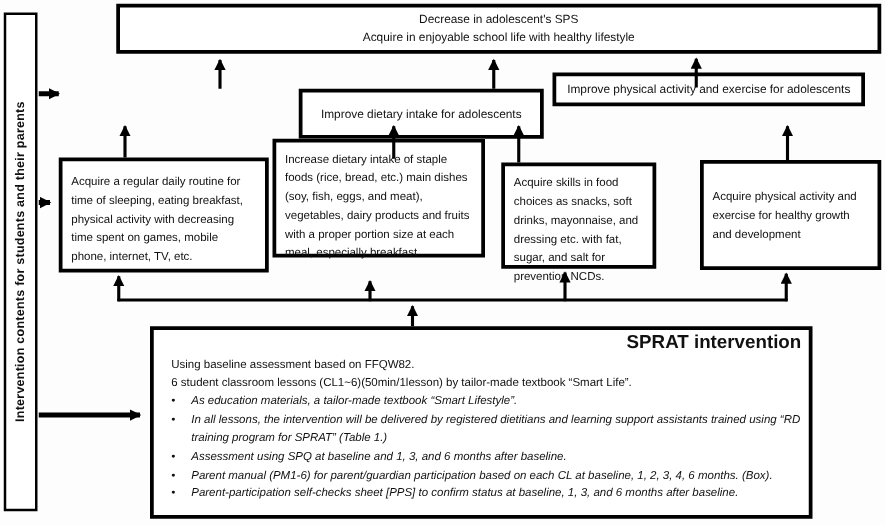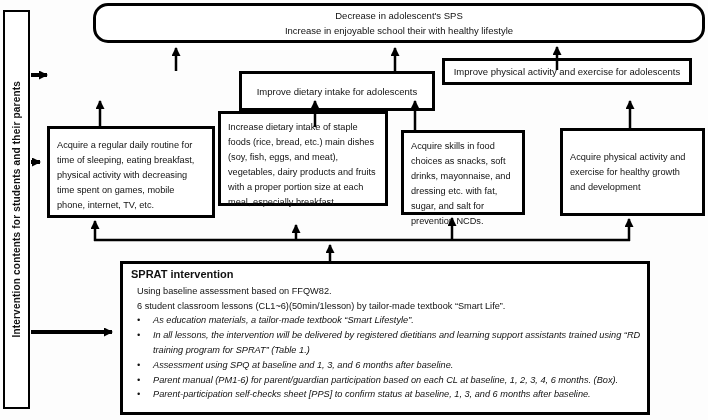--- a/index.html
+++ b/index.html
@@ -15,56 +15,56 @@
     background:#fff;border:2px solid #000;box-sizing:border-box;
     display:flex;align-items:center;justify-content:center;
   }
   .sidebar span{
     writing-mode:vertical-rl;transform:rotate(180deg);
     font-size:10px;font-weight:700;letter-spacing:0.2px;white-space:nowrap;
   }
   
   .goal{left:93px;top:3px;width:612px;height:40px;
     display:flex;flex-direction:column;align-items:center;justify-content:center;
-    text-align:center;font-size:9.5px;line-height:15px;border-radius:15px;}
+    text-align:center;font-size:9.5px;line-height:15px;}
   
   .outcome{display:flex;align-items:center;justify-content:center;
     text-align:center;font-size:9.5px;}
   .outcome1{left:55px;top:71px;width:179px;height:26px;}
   .outcome2{left:239px;top:71px;width:196px;height:40px;}
   .outcome3{left:442px;top:58px;width:250px;height:27px;}
   
   .objective{font-size:9.2px;line-height:15px;padding:6px 7px;}
   .objective1{left:47px;top:126px;width:168px;height:92px;padding-top:9px;}
   .objective2{left:218px;top:111px;width:170px;height:95px;}
   .objective3{left:401px;top:130px;width:124px;height:85px;}
   .objective4{left:560px;top:128px;width:145px;height:88px;
     display:flex;align-items:center;}
   
   .intervention{left:120px;top:261px;width:530px;height:154px;
     font-size:9.2px;line-height:14.8px;padding:3px 6px 2px 8px;}
-  .intervention .title{text-align:left;font-weight:700;font-size:11px;margin-bottom:2px;}
+  .intervention .title{text-align:right;font-weight:700;font-size:15px;margin-bottom:2px;}
   .intervention .intro{margin-left:6px;}
   .intervention ul{margin:0;padding:0;list-style:none;}
   .intervention li{position:relative;padding-left:22px;margin:0;font-style:italic;}
   .intervention li .dot::before{content:"\2022";position:absolute;left:6px;top:0;}
   .arrows{position:absolute;left:0;top:0;width:708px;height:420px;pointer-events:none;}
 </style>
 </head>
 <body>
 
 <div class="canvas">
 
   <div class="sidebar">
     <span>Intervention contents for students and their parents</span>
   </div>
 
   <div class="box goal">
     <div>Decrease in adolescent's SPS</div>
-    <div>Increase in enjoyable school their with healthy lifestyle</div>
+    <div>Acquire in enjoyable school life with healthy lifestyle</div>
   </div>
 
   <div class="box outcome outcome2">
     <span>Improve dietary intake for adolescents</span>
   </div>
   <div class="box outcome outcome3">
     <span>Improve physical activity and exercise for adolescents</span>
   </div>
 
   <div class="box objective objective1">

